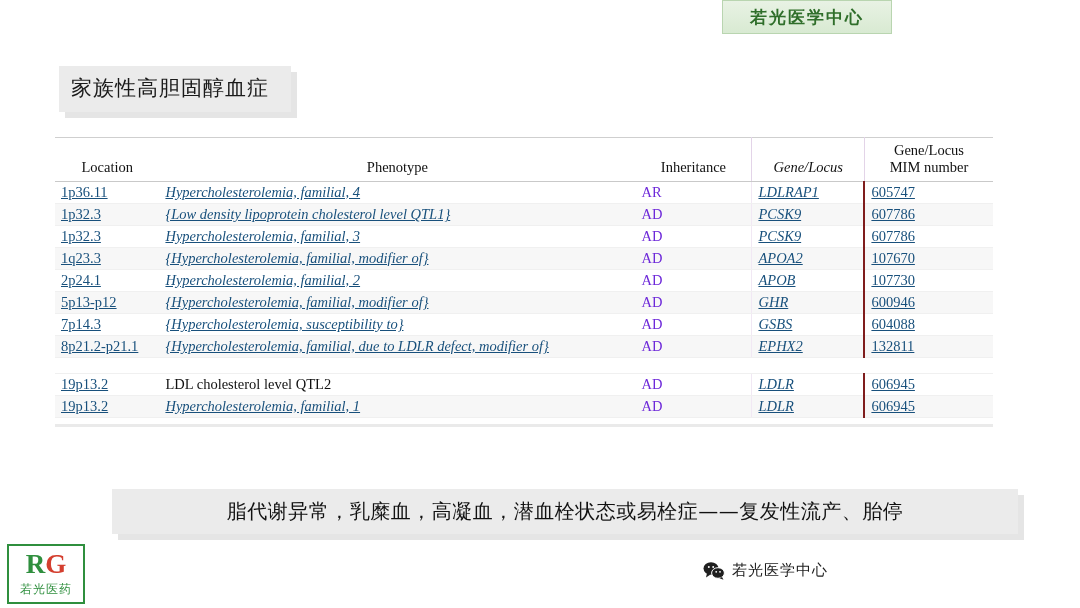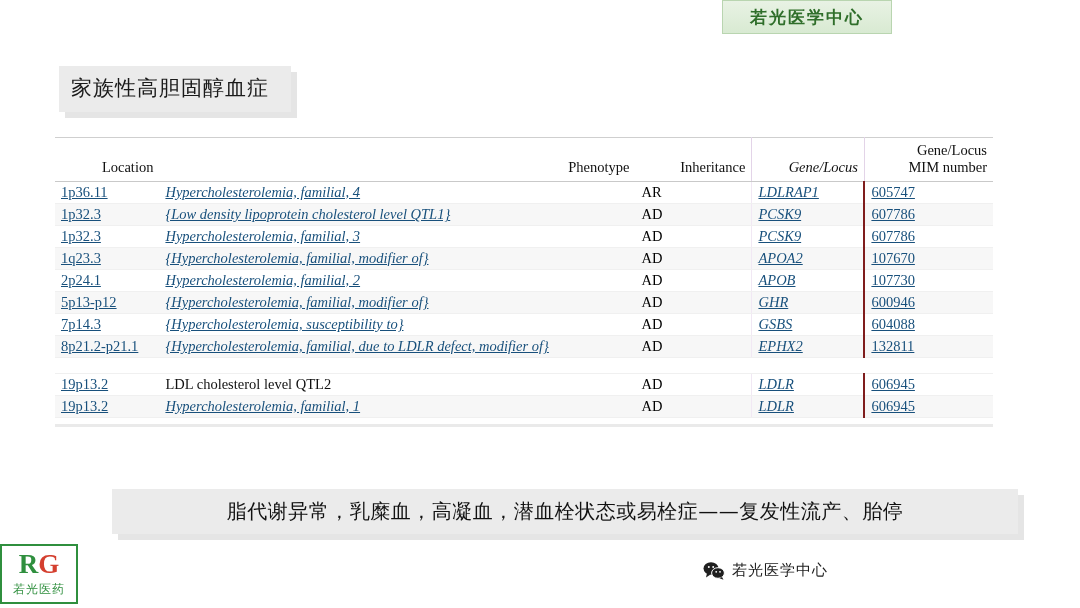--- a/index.html
+++ b/index.html
@@ -68,21 +68,21 @@
   }
   table.omim {
     border-collapse: collapse;
     width: 938px;
     background: #ffffff;
     font-family: "Liberation Serif", serif;
     font-size: 14.5px;
     color: #111111;
   }
   table.omim th {
-    text-align: right;
+    text-align: center;
     font-weight: normal;
     vertical-align: bottom;
     padding: 4px 6px 5px 6px;
     color: #111111;
     border-bottom: 1px solid #c9c9c9;
     background: #ffffff;
   }
   table.omim th.gl {
     font-style: italic;
     border-left: 1px solid #e3d4e8;
@@ -112,21 +112,21 @@
   td.phen {
     font-style: normal;
   }
   td.phen a {
     font-style: italic;
   }
   td.phen.plain {
     color: #111111;
   }
   td.inh {
-    color: #000000;
+    color: #6d28d9;
     margin-top: 11px;
   }
   td.gene {
     border-left: 1px solid #f1e8f4;
   }
   td.mim {
     border-left: 2px solid #7f1d1d;
   }
   tr.spacer td {
     height: 11px;
@@ -163,21 +163,21 @@
   .caption-box span {
     font-family: "DejaVu Sans", sans-serif;
     font-size: 20px;
     color: #111111;
     letter-spacing: 0.5px;
   }
 
   
   .logo-bl {
     position: absolute;
-    left: 0;
+    left: 7px;
     bottom: 4px;
     width: 78px;
     height: 60px;
     border: 2px solid #2f8f3e;
     box-sizing: border-box;
     background: #ffffff;
     display: flex;
     flex-direction: column;
     align-items: center;
     justify-content: center;

